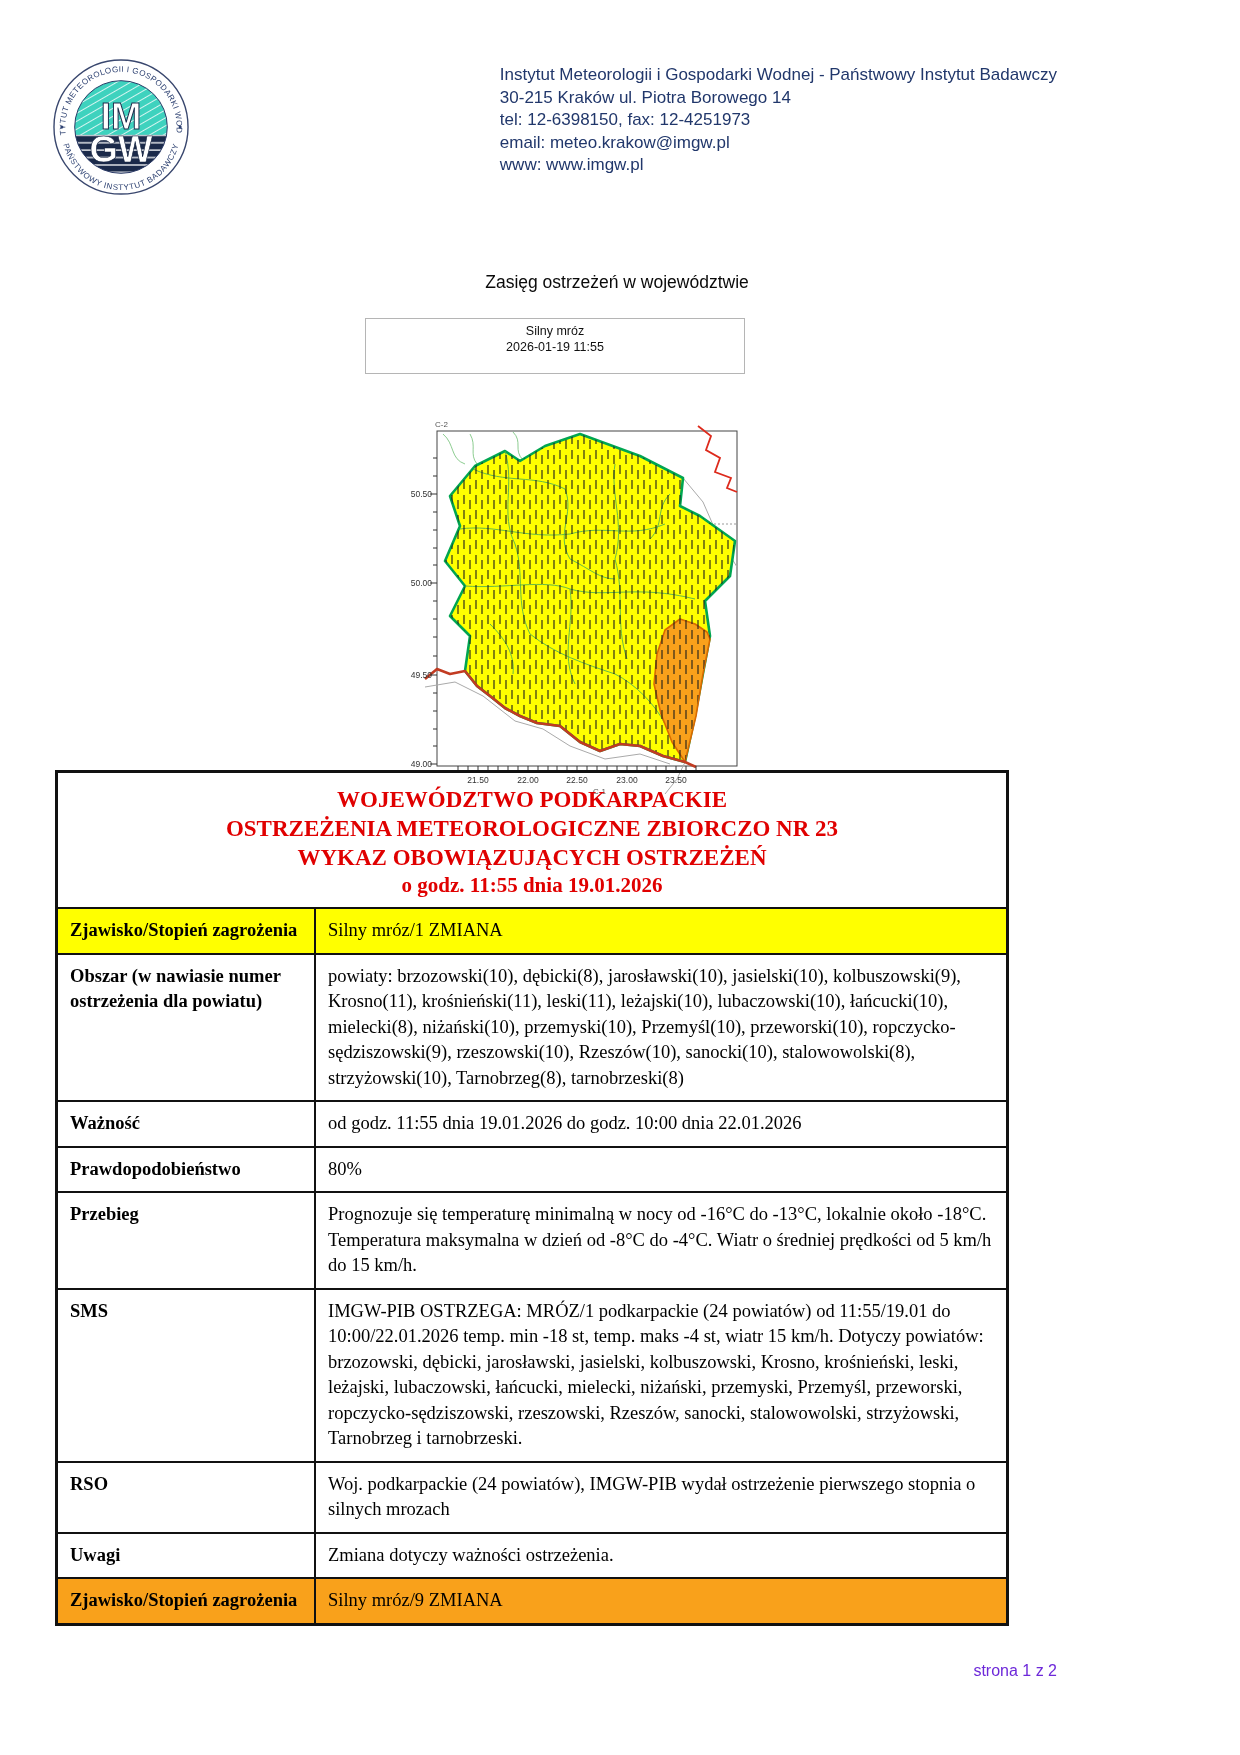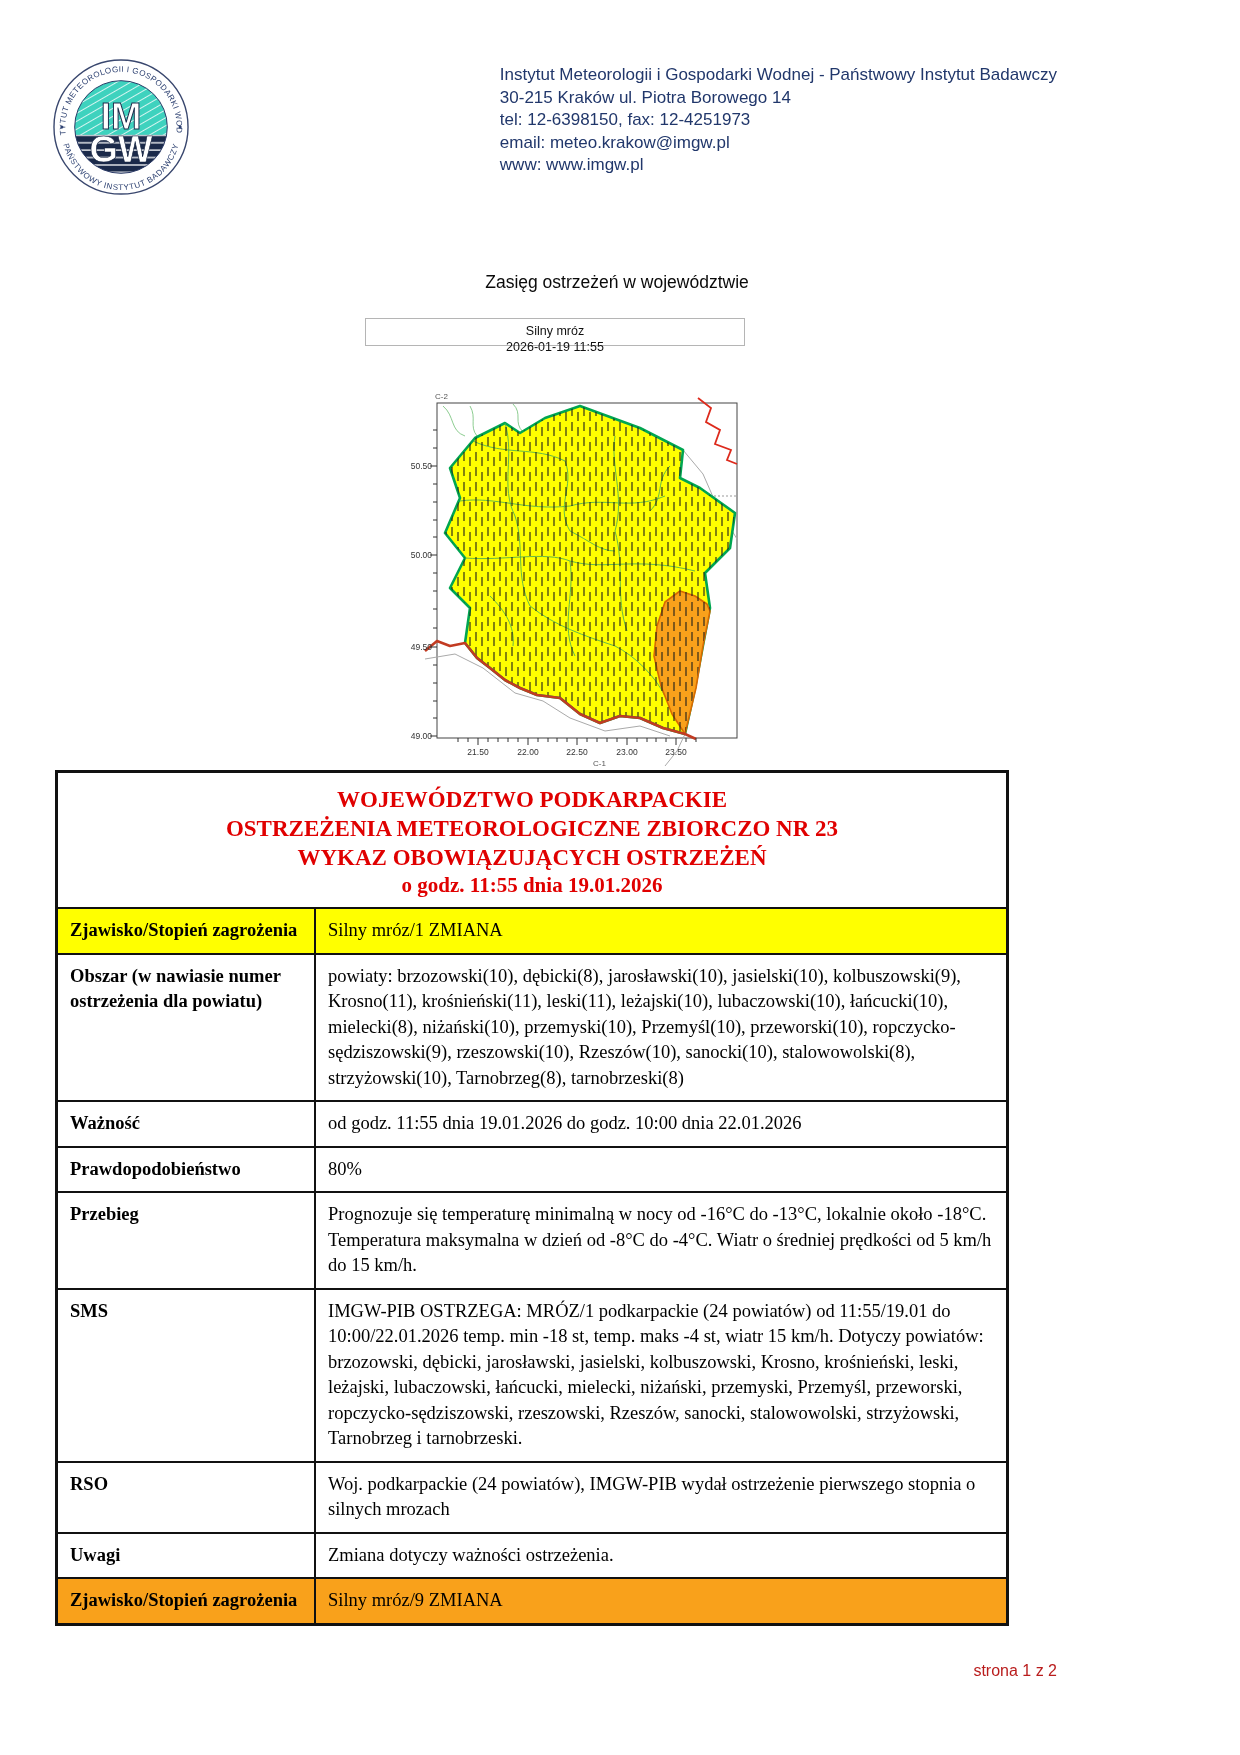--- a/index.html
+++ b/index.html
@@ -11,41 +11,41 @@
   .hdr{position:absolute;top:64px;right:183px;text-align:left;
        color:#21376B;font-size:17px;line-height:22.5px;white-space:nowrap;}
   .hdr .b{font-weight:bold;}
 
   
   .sec-title{position:absolute;top:272px;left:0;width:1170px;text-align:center;
              color:#0a0a0a;font-size:17.5px;padding-left:32px;}
 
   
   .mapblock{position:absolute;left:365px;top:318px;width:380px;}
-  .mapheader{box-sizing:border-box;width:380px;height:28px;border:1px solid #b5b5b5;
+  .mapheader{box-sizing:border-box;width:380px;height:56px;border:1px solid #b5b5b5;
              background:#fff;text-align:center;font-size:12.5px;line-height:16px;
              padding-top:4px;color:#111;}
   .mapsvg{display:block;}
 
   
   .warn-table{position:absolute;left:55px;top:770px;width:954px;box-sizing:border-box;
               border:3px solid #111;font-family:"Liberation Serif",serif;color:#000;}
   .tbl-title{padding:12px 10px 8px 10px;text-align:center;color:#e00000;
              font-weight:bold;}
   .tbl-title .t1{font-size:23px;line-height:29px;}
   .tbl-title .t2{font-size:23px;line-height:29px;}
   .tbl-title .t3{font-size:23px;line-height:29px;}
   .tbl-title .t4{font-size:21px;line-height:27px;}
   .trow{display:flex;border-top:2px solid #111;}
   .cell{box-sizing:border-box;padding:9px 12px;font-size:18.5px;line-height:25.5px;}
   .cell.label{flex:0 0 258px;font-weight:bold;border-right:2px solid #111;}
   .cell.value{flex:1 1 auto;}
 
   
-  .footer{position:absolute;top:1662px;right:183px;font-size:16px;color:#b91c1c;}
+  .footer{position:absolute;top:1662px;right:183px;font-size:16px;color:#6d28d9;}
 </style>
 </head>
 <body>
 
 <div class="page">
 
   <svg class="logo" viewBox="-70 -70 140 140">
     <defs>
       <pattern id="tealStripes" width="7" height="7" patternUnits="userSpaceOnUse" patternTransform="rotate(60)">
         <rect width="7" height="7" fill="#3ED2BE"></rect>

